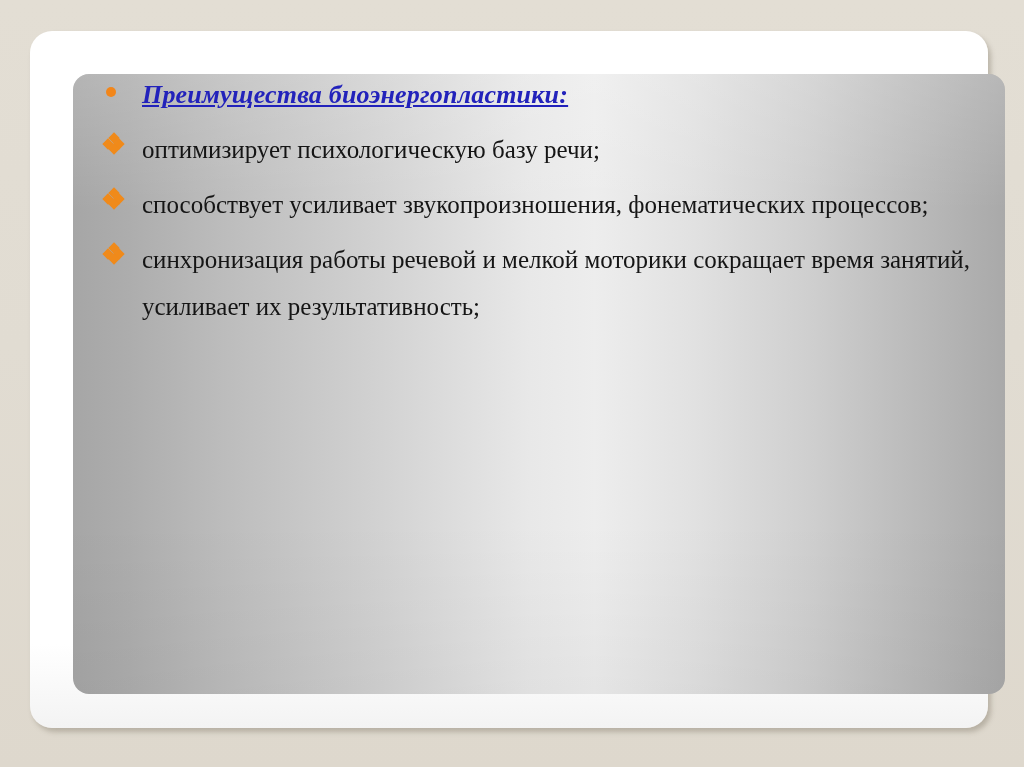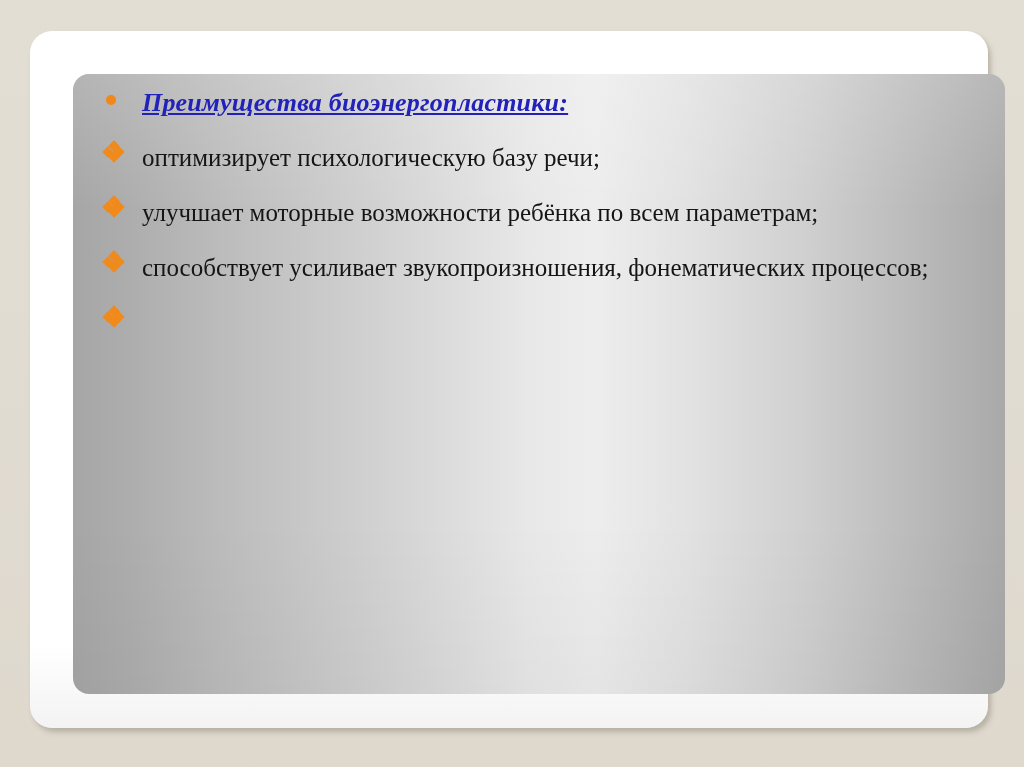--- a/index.html
+++ b/index.html
@@ -67,21 +67,21 @@
         rgba(255,255,255,0.0) 22%,
         rgba(255,255,255,0.0) 72%,
         rgba(0,0,0,0.035) 100%);
     pointer-events: none;
   }
 
   
   .body-text {
     position: absolute;
     left: 0;
-    top: 12px;
+    top: 4px;
     width: 932px;
     z-index: 2;
   }
 
   .bullet-row {
     position: relative;
     padding-left: 69px;
     padding-right: 19px;
     margin-bottom: 4px;
   }
@@ -180,52 +180,42 @@
             <span class="diamond-cluster">
                 <i class="d-top"></i>
                 <i class="d-left"></i>
                 <i class="d-right"></i>
                 <i class="d-bottom"></i>
               </span>
           </span>
           <span class="item-text no-justify">оптимизирует психологическую базу речи;</span>
         </div>
 
+
         <div class="bullet-row row-item">
           <span class="bullet-marker">
             <span class="diamond-cluster">
                 <i class="d-top"></i>
                 <i class="d-left"></i>
                 <i class="d-right"></i>
                 <i class="d-bottom"></i>
               </span>
           </span>
-          <span class="item-text no-justify">улучшает моторные возможности ребёнка по всем параметрам;</span>
+          <span class="item-text">способствует усиливает звукопроизношения, фонематических процессов;</span>
         </div>
 
         <div class="bullet-row row-item">
           <span class="bullet-marker">
             <span class="diamond-cluster">
                 <i class="d-top"></i>
                 <i class="d-left"></i>
                 <i class="d-right"></i>
                 <i class="d-bottom"></i>
               </span>
           </span>
-          <span class="item-text">способствует усиливает звукопроизношения, фонематических процессов;</span>
-        </div>
-
-        <div class="bullet-row row-item">
-          <span class="bullet-marker">
-            <span class="diamond-cluster">
-                <i class="d-top"></i>
-                <i class="d-left"></i>
-                <i class="d-right"></i>
-                <i class="d-bottom"></i>
-              </span>
-          </span>
+          <span class="item-text">синхронизация работы речевой и мелкой моторики сокращает время занятий, усиливает их результативность;</span>
         </div>
 
 
       </div>
     </div>
   </div>
 </div>
 
 </body></html>

